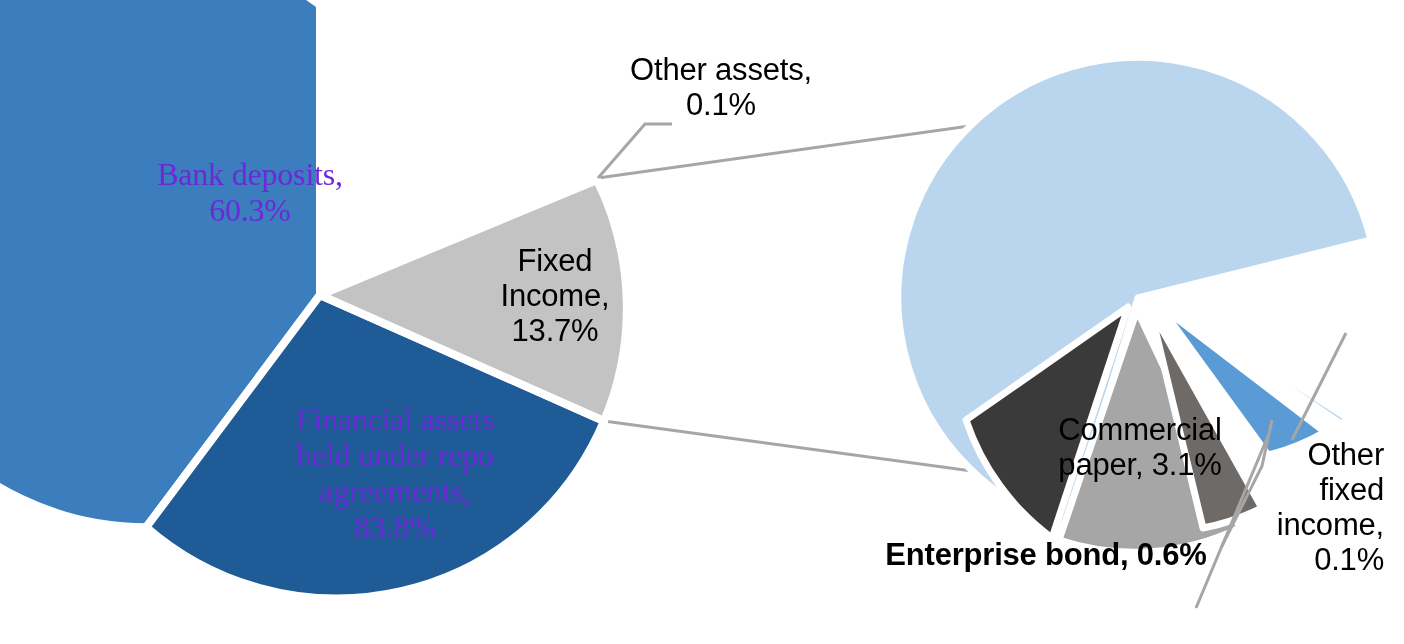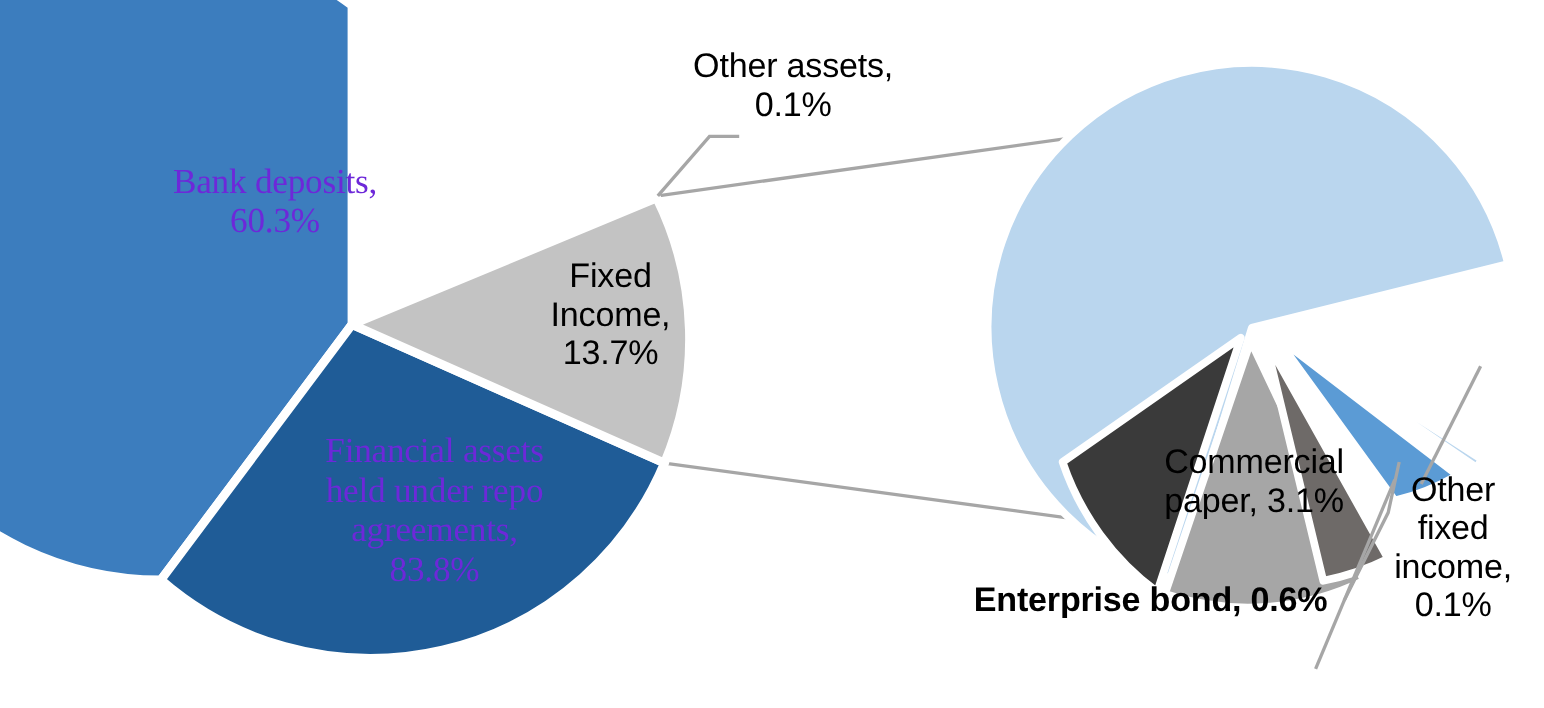--- a/index.html
+++ b/index.html
@@ -24,20 +24,21 @@
   }
   .lbl {
     position: absolute;
     font-family: "Liberation Sans", sans-serif;
     font-size: 31px;
     line-height: 1.13;
     color: #000000;
     white-space: pre;
     text-align: center;
     letter-spacing: -0.2px;
+    margin-top: 10px;
   }
   .lbl.white { color: #6d28d9; font-family: Liberation Serif, serif; }
   .lbl.big { font-size: 32px; }
 </style>
 </head>
 <body>
 
 <div id="canvas">
 
   <svg class="layer" viewBox="0 0 1404 644">
@@ -129,18 +130,18 @@
 0.1%</div>
 
 
 
   <div class="lbl" style="left:1040px; top:402px; width:200px;">Commercial
 paper, 3.1%</div>
 
   <div class="lbl" style="left:872px; top:527px; width:348px;font-weight:bold;">Enterprise bond, 0.6%</div>
 
 
-  <div class="lbl" style="left:1258px; top:427px; width:126px;">Other
+  <div class="lbl" style="left:1258px; top:427px; width:126px;text-align:right;">Other
 fixed
 income,
 0.1%</div>
 
 </div>
 
 </body></html>

